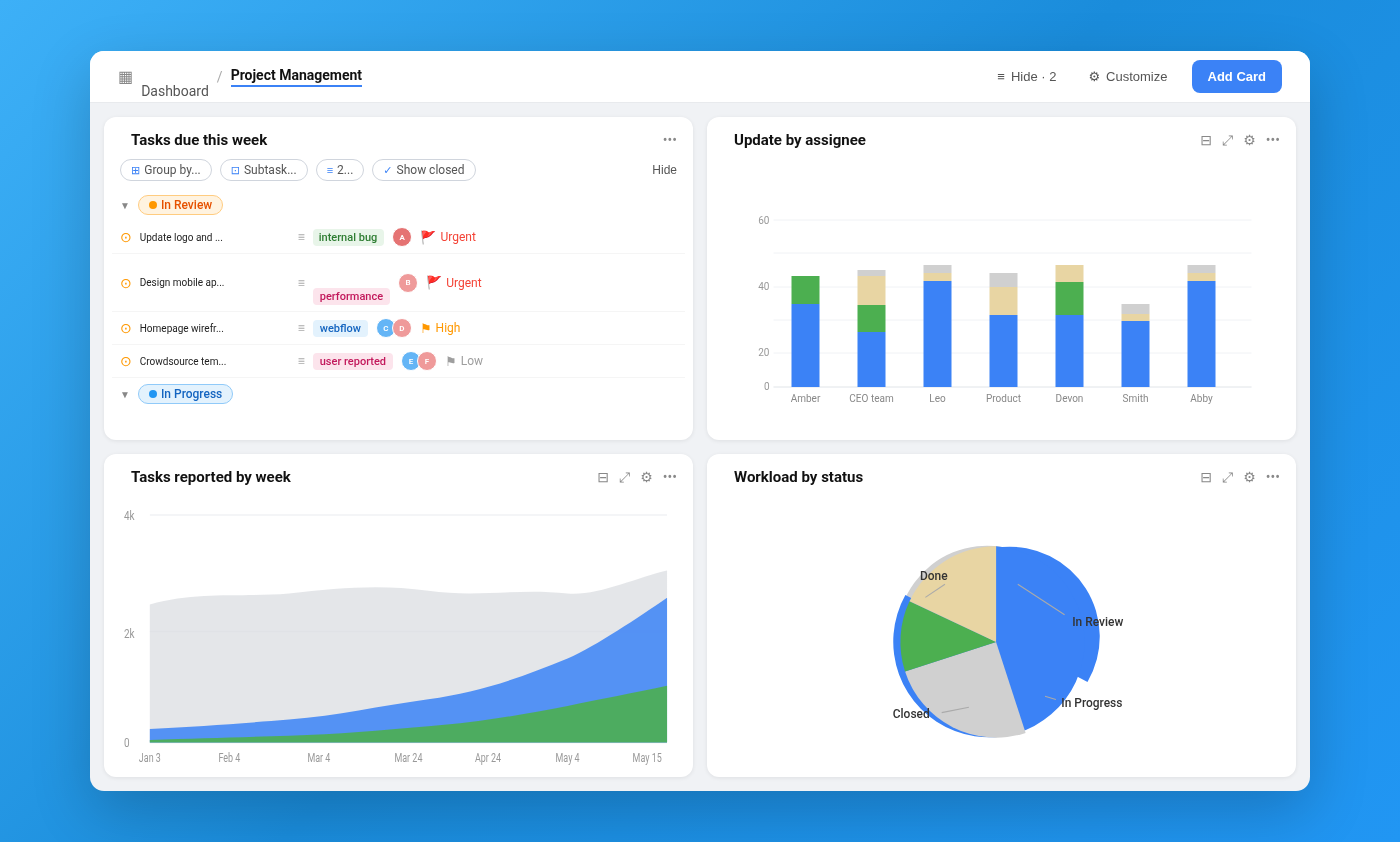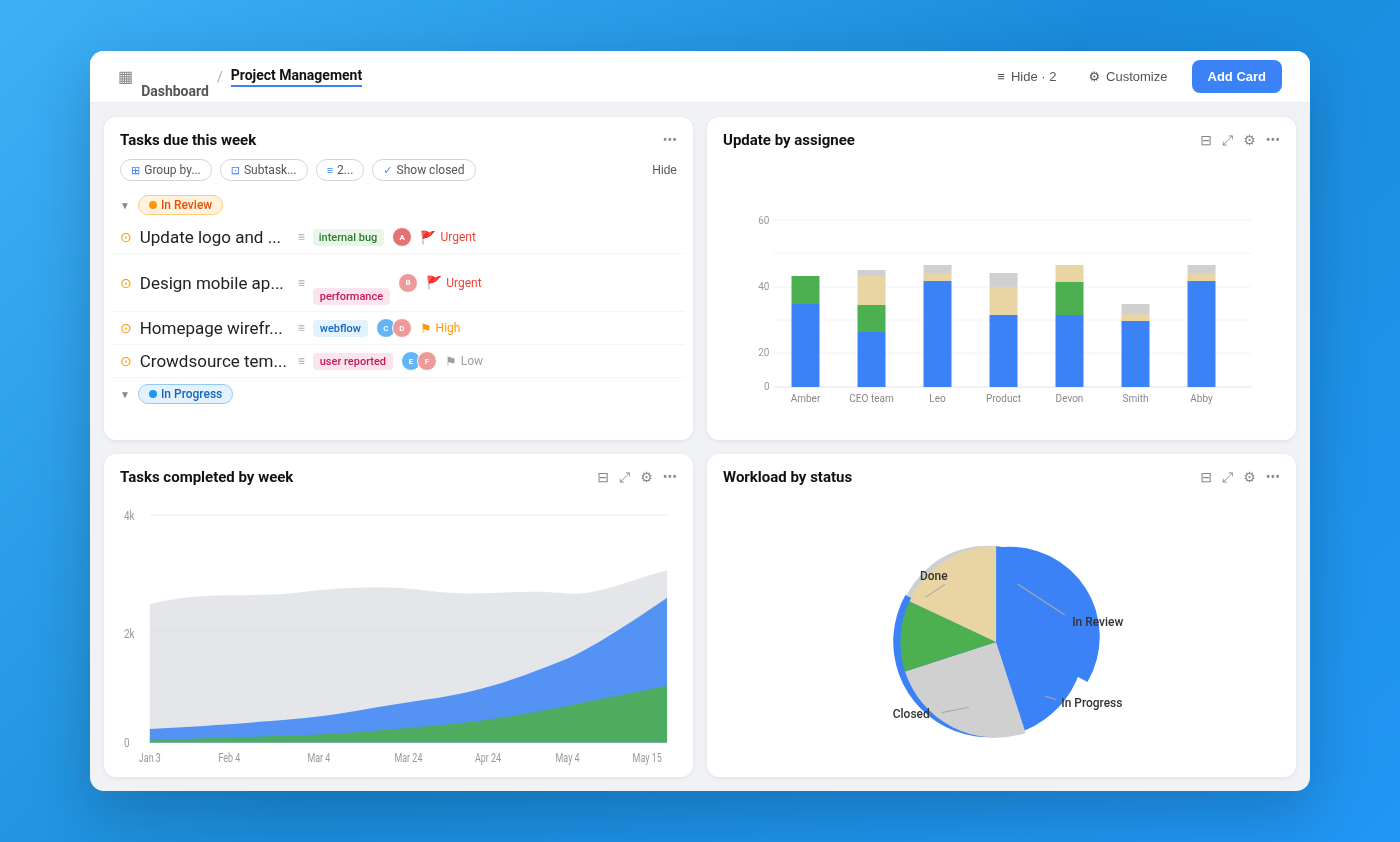--- a/index.html
+++ b/index.html
@@ -39,21 +39,21 @@
       align-items: center;
       gap: 8px;
       font-size: 14px;
     }
     .breadcrumb-icon {
       color: #888;
       font-size: 16px;
     }
     .breadcrumb-dashboard {
       color: #555;
-      font-weight: 700;
+      font-weight: 400;
       margin-top: 28px;
     }
     .breadcrumb-sep {
       color: #aaa;
     }
     .breadcrumb-current {
       color: #111;
       font-weight: 700;
       border-bottom: 2px solid #3b82f6;
       padding-bottom: 2px;
@@ -103,20 +103,21 @@
       overflow: hidden;
       display: flex;
       flex-direction: column;
     }
     .card-header {
       display: flex;
       align-items: center;
       justify-content: space-between;
       padding: 14px 16px 10px;
       flex-shrink: 0;
+      margin-left: 11px;
     }
     .card-title {
       font-size: 15px;
       font-weight: 700;
       color: #111;
     }
     .card-actions {
       display: flex;
       align-items: center;
       gap: 10px;
@@ -196,21 +197,21 @@
     .status-dot.in-progress { background: #2196f3; }
     .task-row {
       display: flex;
       align-items: center;
       padding: 6px 8px;
       border-bottom: 1px solid #f5f5f5;
       gap: 8px;
       font-size: 13px;
     }
     .task-status-icon { color: #ff9800; font-size: 14px; flex-shrink: 0; }
-    .task-name { flex: 1; color: #222; font-size: 17px; white-space: nowrap; overflow: hidden; text-overflow: ellipsis; max-width: 150px; }
+    .task-name { flex: 1; color: #222; font-size: 10px; white-space: nowrap; overflow: hidden; text-overflow: ellipsis; max-width: 150px; }
     .task-list-icon { color: #aaa; font-size: 12px; flex-shrink: 0; }
     .tag {
       border-radius: 4px;
       padding: 2px 7px;
       font-size: 11px;
       font-weight: 500;
       white-space: nowrap;
     }
     .tag-internal { background: #e8f5e9; color: #2e7d32; padding-left: 6px; }
     .tag-performance { background: #fce4ec; color: #c2185b; margin-top: 28px; }
@@ -446,21 +447,21 @@
           <rect x="446" y="71" width="28" height="106" fill="#3b82f6" rx="0"></rect>
           <rect x="446" y="63" width="28" height="8" fill="#e8d5a3" rx="0"></rect>
           <rect x="446" y="55" width="28" height="8" fill="#d0d0d0" rx="0"></rect>
           <text x="460" y="192" text-anchor="middle" font-size="10" fill="#888">Abby</text>
         </svg>
       </div>
     </div>
 
     <div class="card">
       <div class="card-header">
-        <span class="card-title">Tasks completed by week</span>
+        <span class="card-title">Tasks reported by week</span>
         <div class="card-actions">
           <span class="card-action-icon">⊟</span>
           <span class="card-action-icon">⤢</span>
           <span class="card-action-icon">⚙</span>
           <span class="card-action-icon">•••</span>
         </div>
       </div>
       <div style="flex:1; padding: 0 16px 10px; position:relative;">
         <svg width="100%" height="100%" viewBox="0 0 560 200" preserveAspectRatio="none">
 

